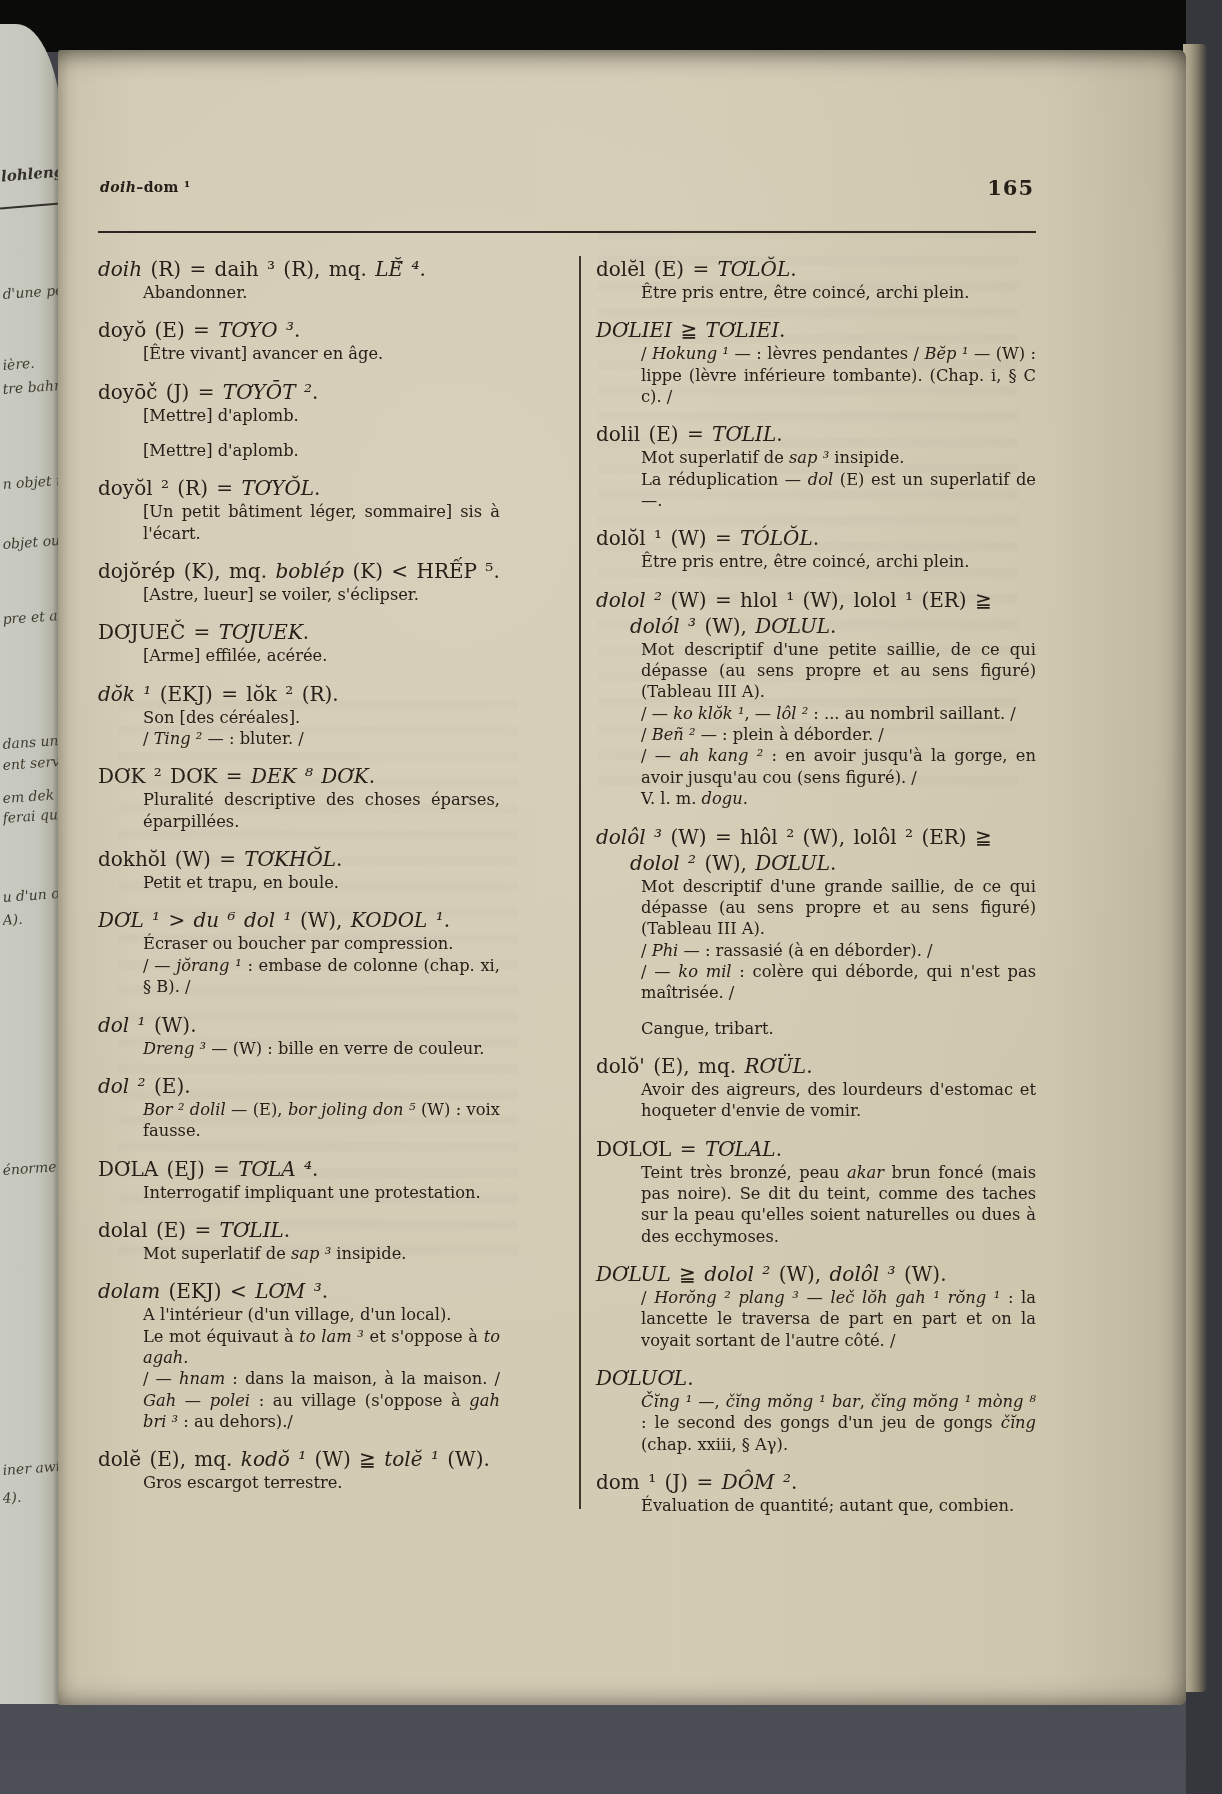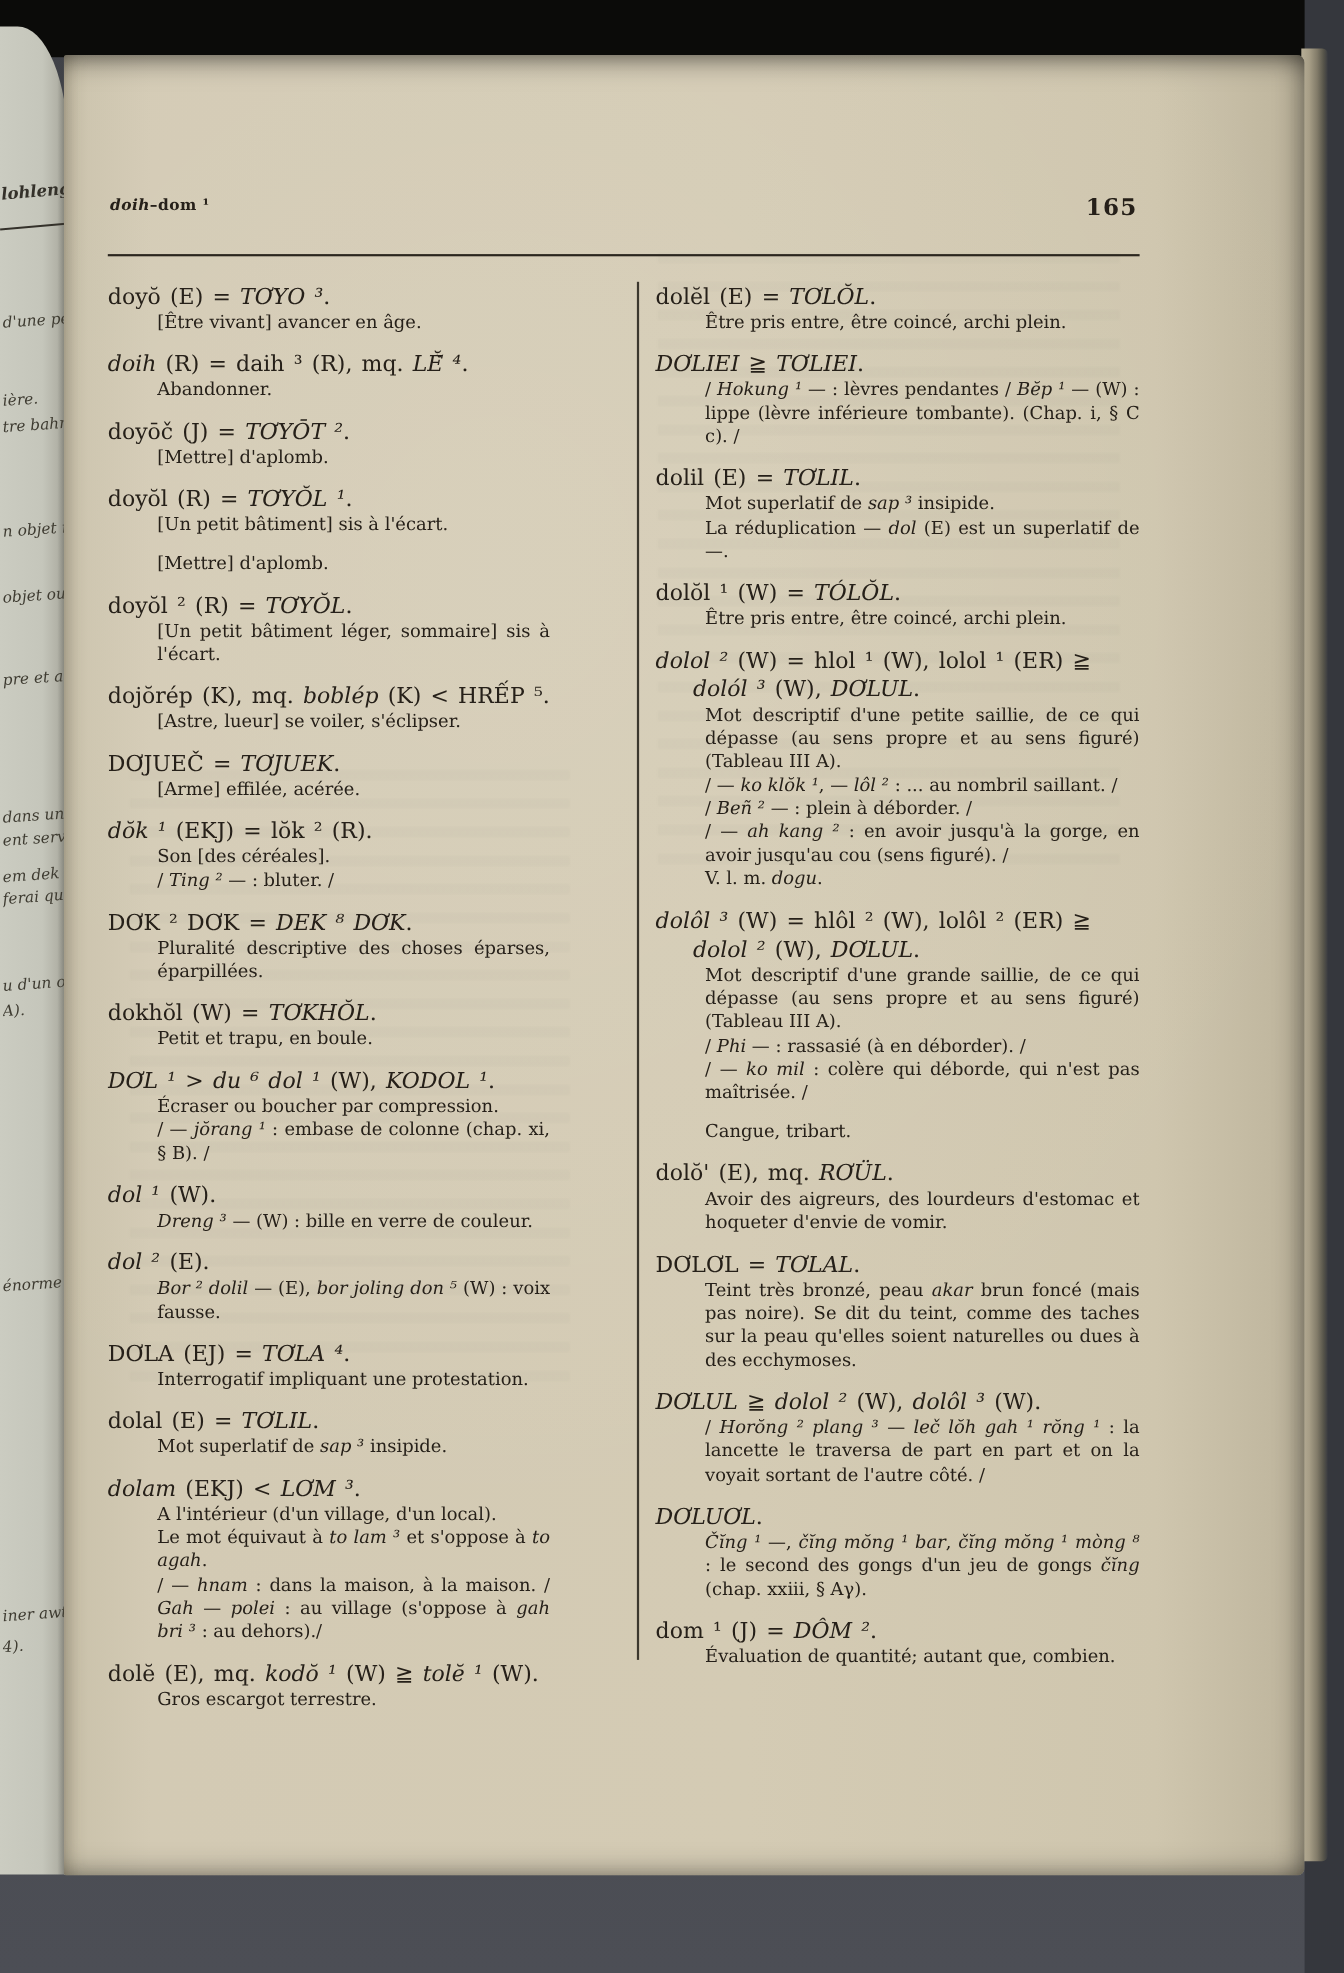--- a/index.html
+++ b/index.html
@@ -81,34 +81,30 @@
 
   <div class="page">
     <div class="bleed" style="left:540px;top:180px;width:420px;height:560px;"></div>
     <div class="bleed" style="left:60px;top:650px;width:400px;height:560px;"></div>
     <div class="running-head" id="running-head"><span class="it">doih</span><span>–dom ¹</span></div>
     <div class="page-number">165</div>
     <div class="header-rule"></div>
     <div class="columns">
       <div class="col col-left" id="col-left">
           <div class="entry">
+            <div class="head"><span class="it">doih</span><span> (R) = daih ³ (R), mq. </span><span class="it">LĔ̌ ⁴</span><span>.</span></div>
+            <div class="def"><span>Abandonner.</span></div>
+          </div>
+          <div class="entry">
             <div class="head"><span>doyŏ (E) = </span><span class="it">TƠYO ³</span><span>.</span></div>
             <div class="def"><span>[Être vivant] avancer en âge.</span></div>
           </div>
           <div class="entry">
-            <div class="head"><span class="it">doih</span><span> (R) = daih ³ (R), mq. </span><span class="it">LĔ̌ ⁴</span><span>.</span></div>
-            <div class="def"><span>Abandonner.</span></div>
-          </div>
-          <div class="entry">
             <div class="head"><span>doyōč (J) = </span><span class="it">TƠYŌT ²</span><span>.</span></div>
             <div class="def"><span>[Mettre] d'aplomb.</span></div>
-          </div>
-          <div class="entry">
-            <div class="head"><span>doyŏl (R) = </span><span class="it">TƠYŎL ¹</span><span>.</span></div>
-            <div class="def"><span>[Un petit bâtiment] sis à l'écart.</span></div>
           </div>
           <div class="entry">
             <div class="def"><span>[Mettre] d'aplomb.</span></div>
           </div>
           <div class="entry">
             <div class="head"><span>doyŏl ² (R) = </span><span class="it">TƠYŎL</span><span>.</span></div>
             <div class="def"><span>[Un petit bâtiment léger, sommaire] sis à l'écart.</span></div>
           </div>
           <div class="entry">
             <div class="head"><span>dojŏrép (K), mq. </span><span class="it">boblép</span><span> (K) &lt; HRẾP ⁵.</span></div>

